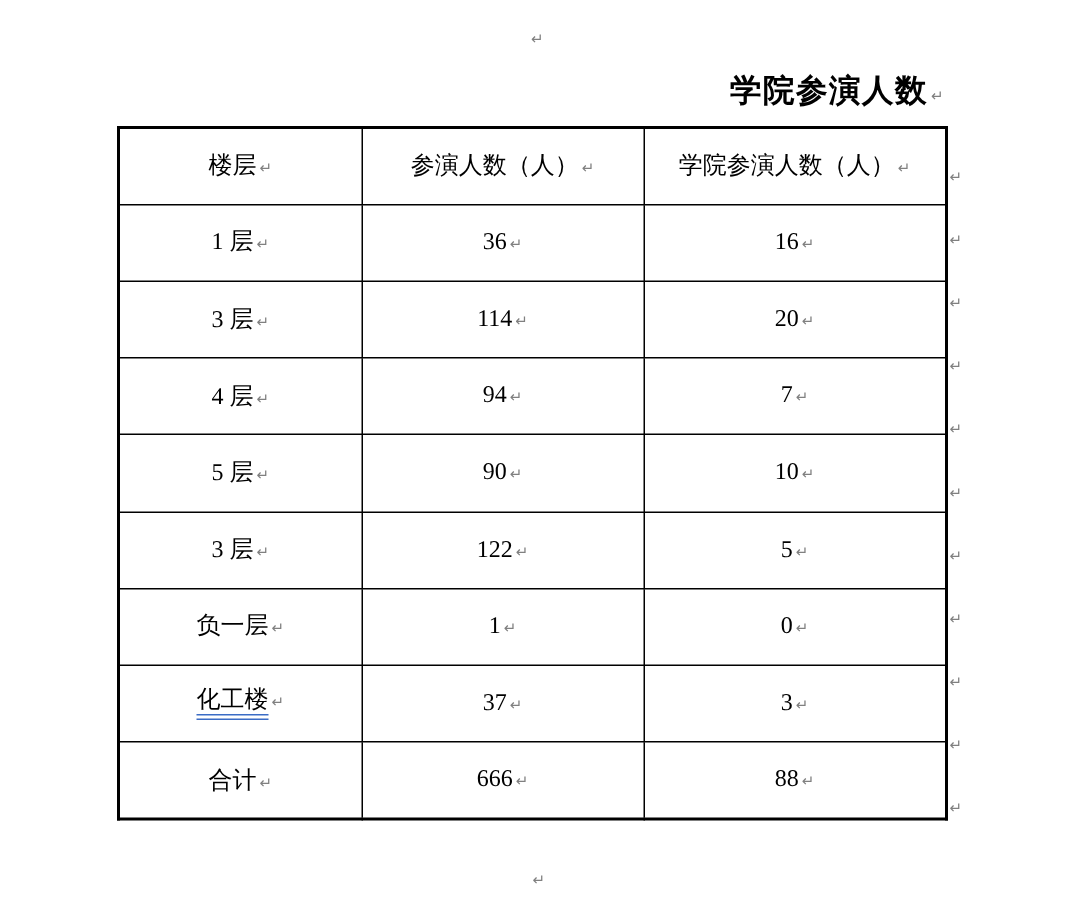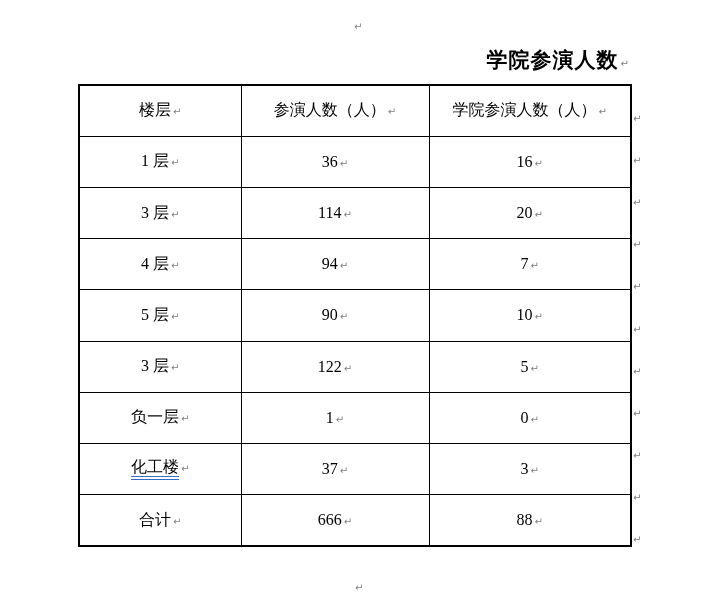--- a/index.html
+++ b/index.html
@@ -41,20 +41,21 @@
     border:1px solid var(--border, #000000);
     text-align:center; vertical-align:middle;
     font-size:16px; font-weight:normal;
     padding:0; height:42px;
     white-space:nowrap;
   }
   .grammar {
     display:inline-block;
     border-bottom:4px double var(--grammar_blue, #3b6cc5);
     line-height:1.1;
+    font-family:Liberation Mono, monospace;
   }
   .row-marks {
     position:absolute; left:633px; top:84px;
     height:463px; width:14px;
     display:flex; flex-direction:column;
   }
   .row-marks .slot {
     flex:1; display:flex; align-items:flex-end; justify-content:flex-start;
     padding-bottom:2px;
   }

